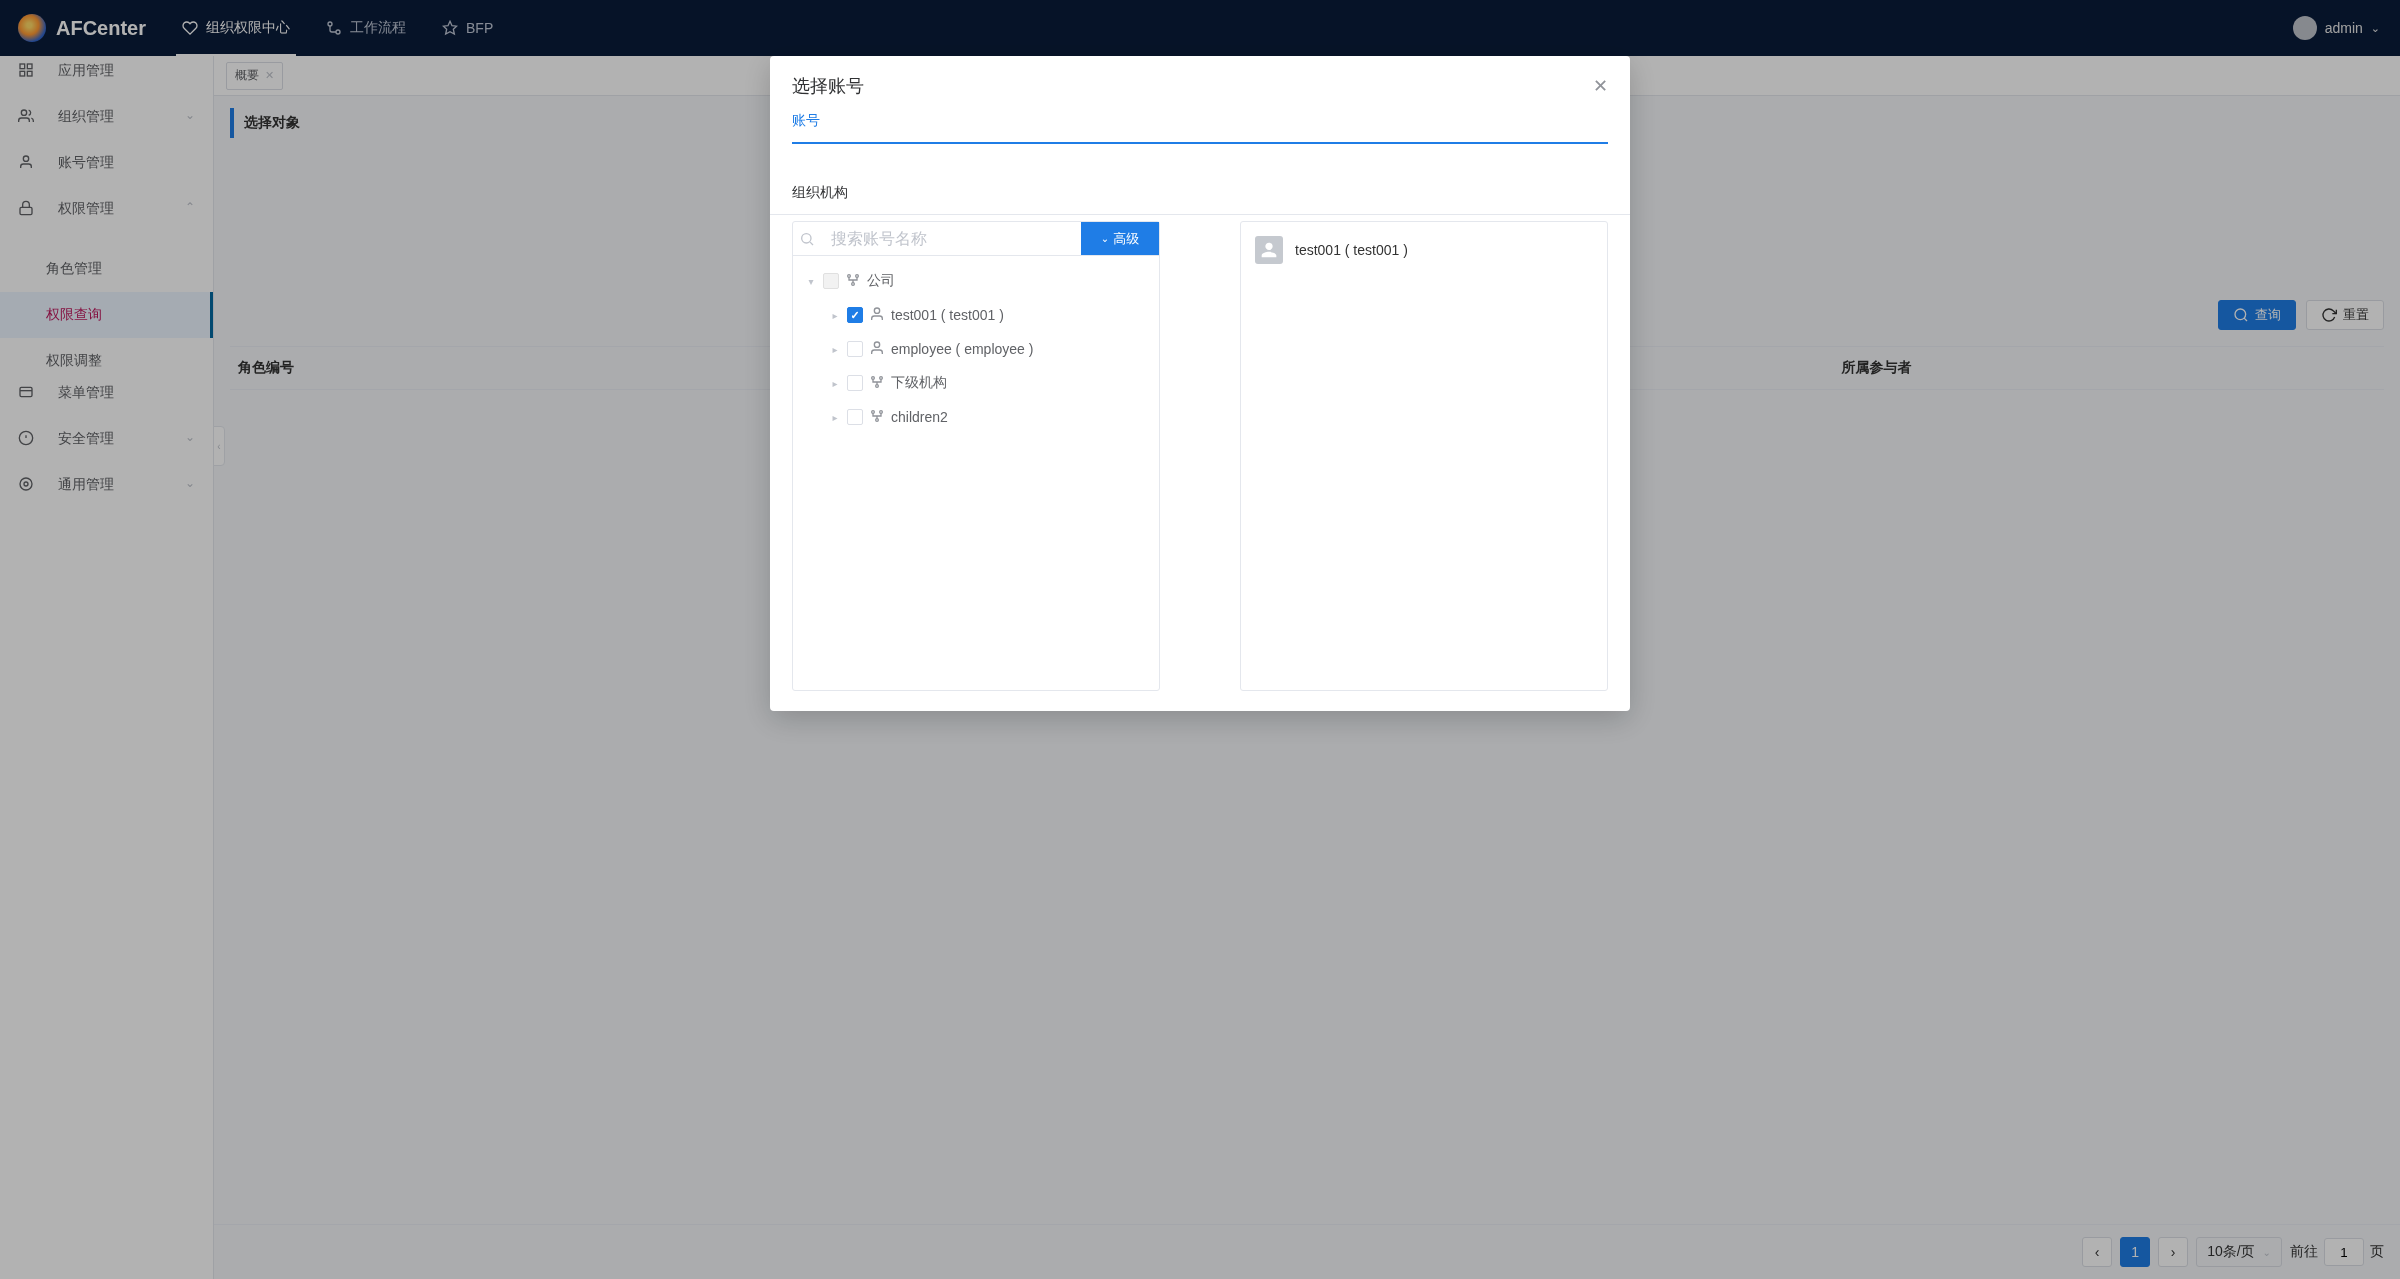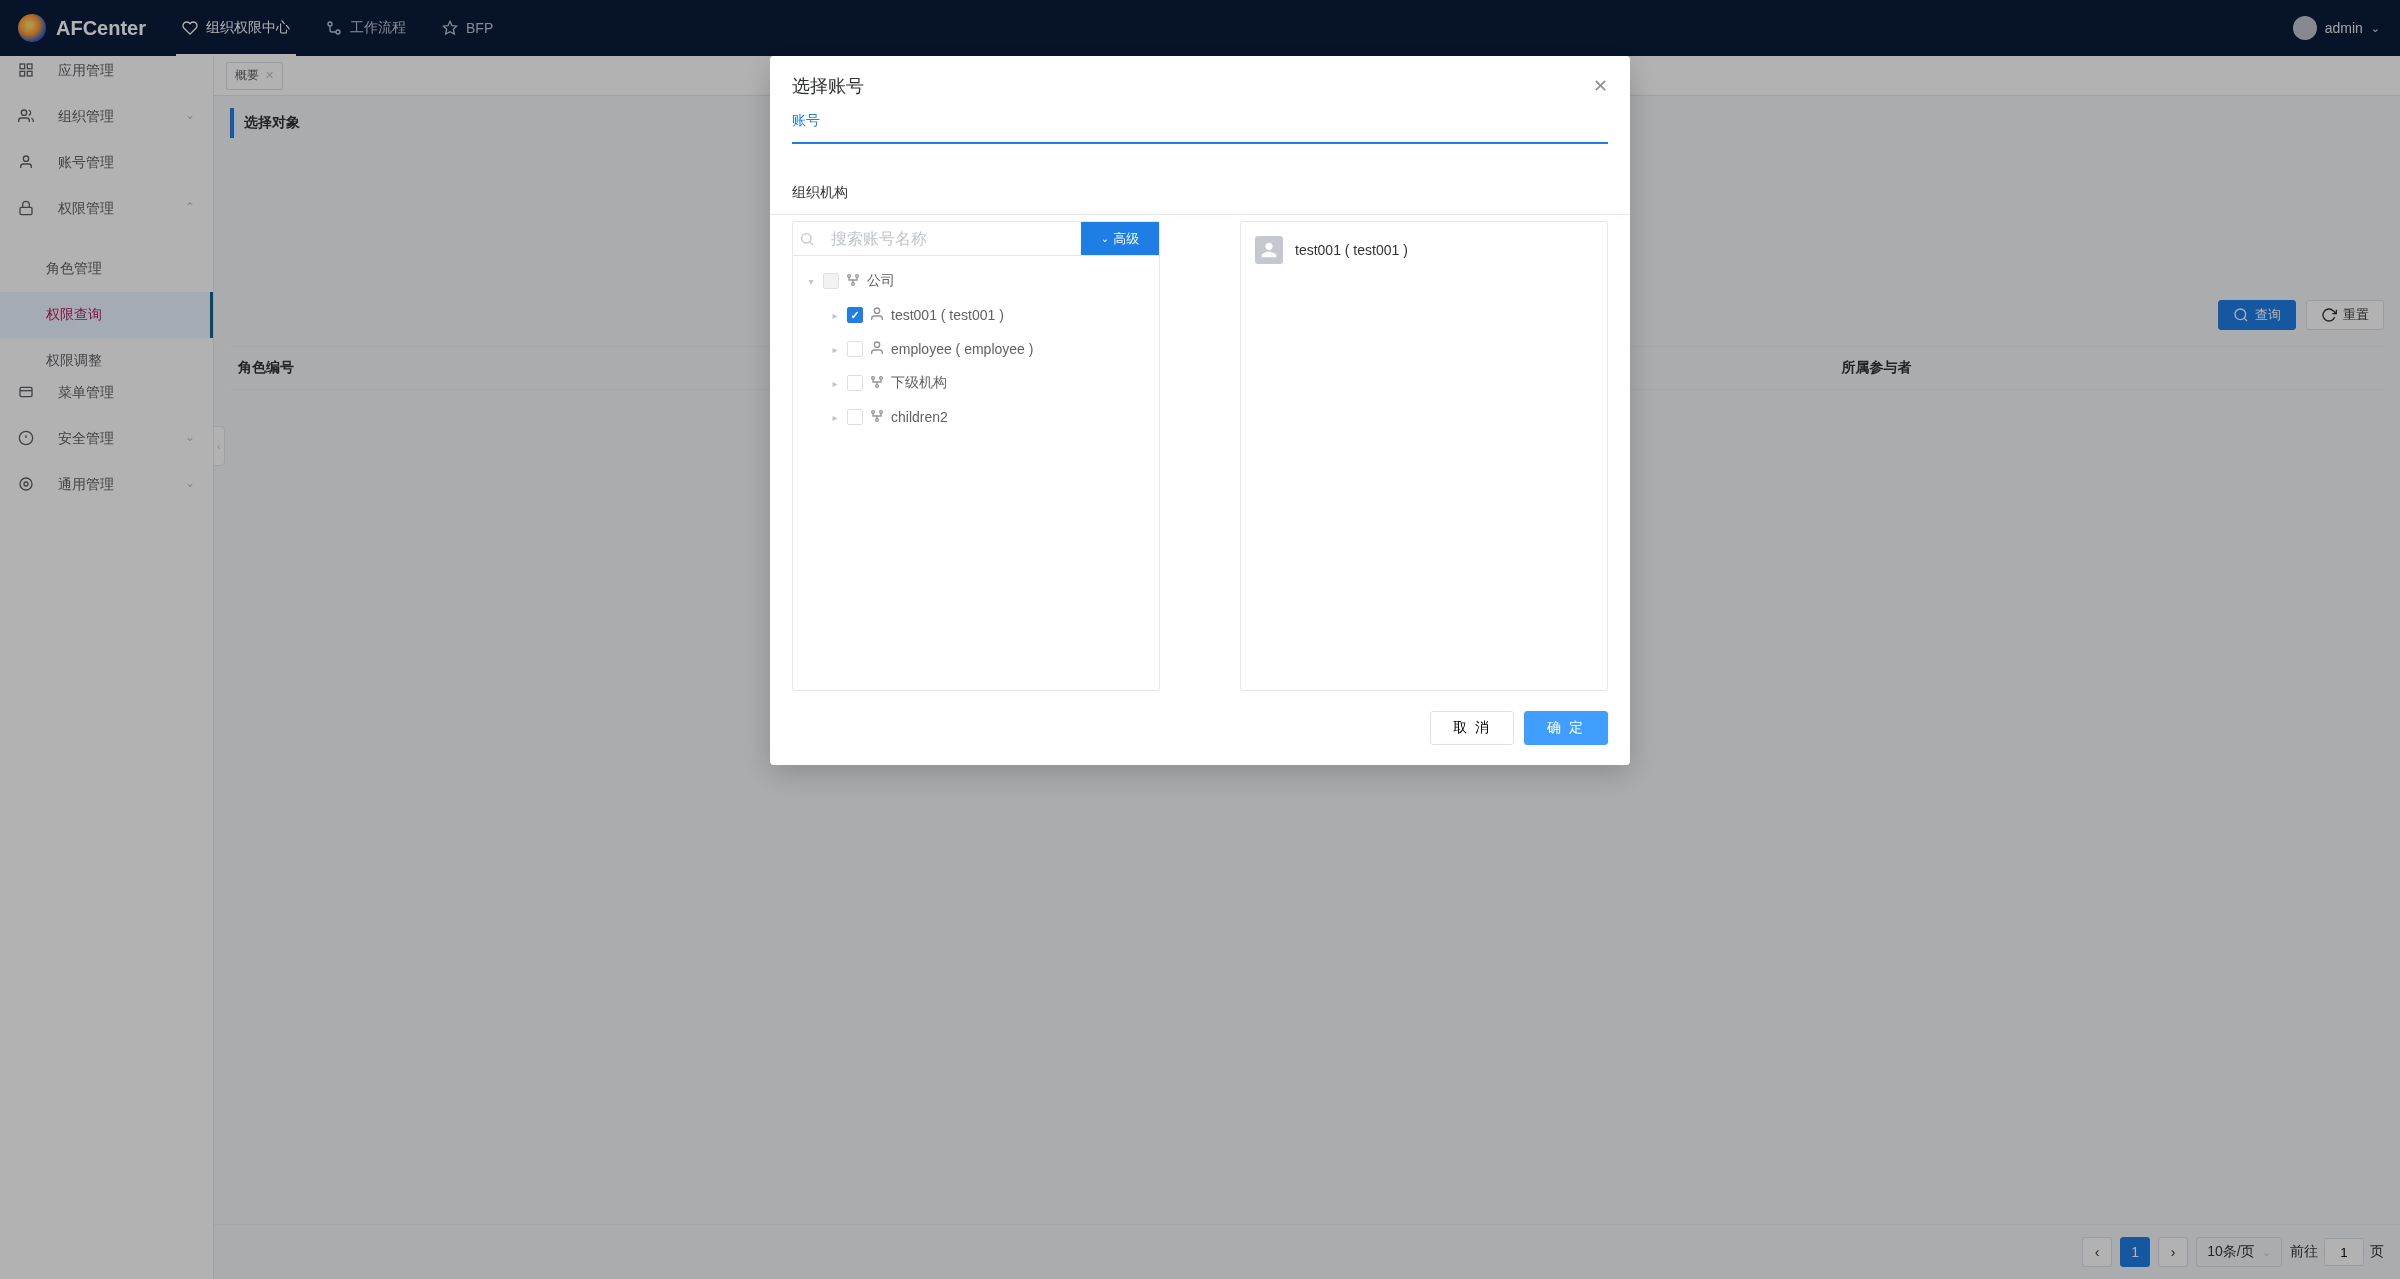--- a/index.html
+++ b/index.html
@@ -321,17 +321,13 @@
       <div class="selected-row">
         <div class="sel-icon">
           <svg viewBox="0 0 24 24" fill="currentColor" style="width:22px;height:22px;">
               <path d="M12 12c2.21 0 4-1.79 4-4s-1.79-4-4-4-4 1.79-4 4 1.79 4 4 4zm0 2c-2.67 0-8 1.34-8 4v2h16v-2c0-2.66-5.33-4-8-4z"></path>
             </svg>
         </div>
         <span>test001 ( test001 )</span>
       </div>
     </div>
   </div>
-  <div class="dlg-foot">
-    <button class="btn-lg">取 消</button>
-    <button class="btn-lg primary">确 定</button>
-  </div>
 </div>
 
 </body></html>

